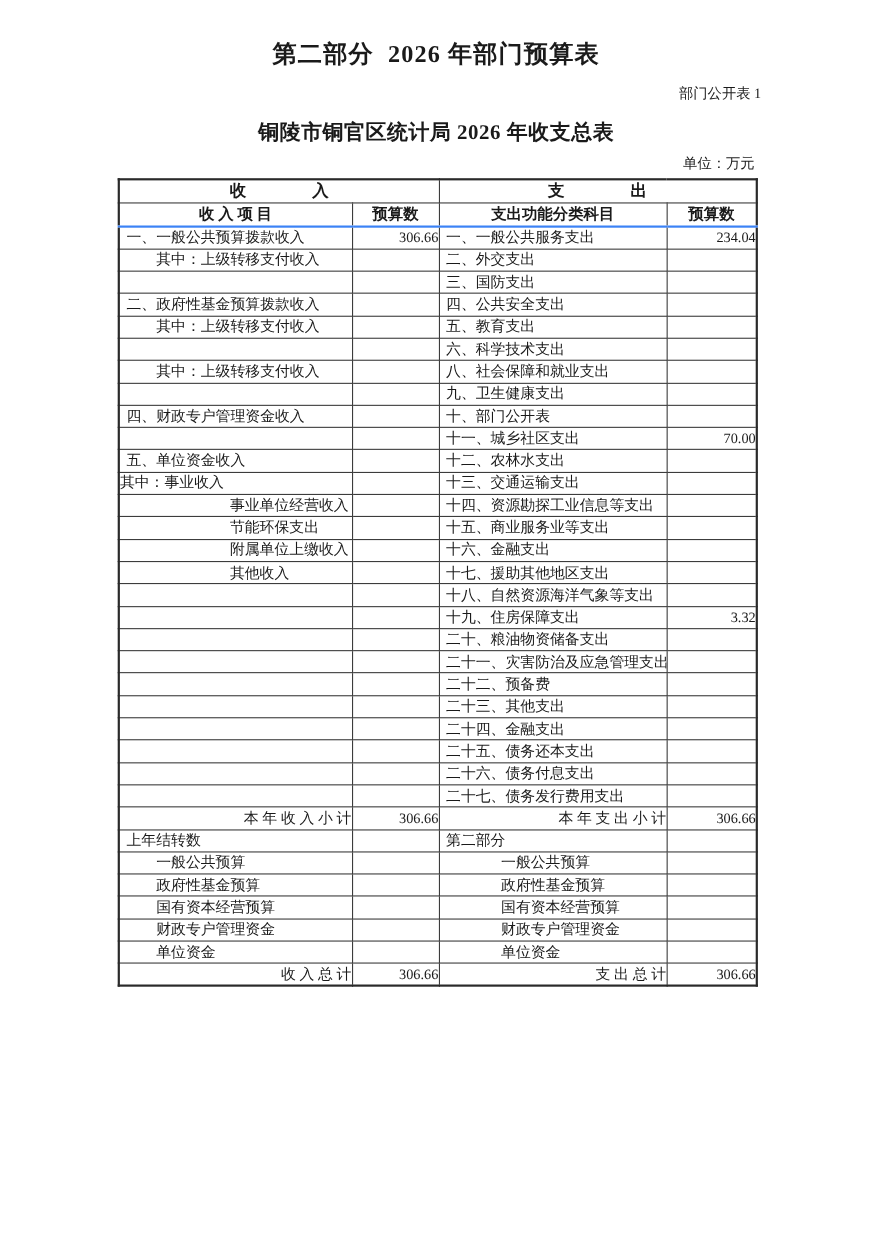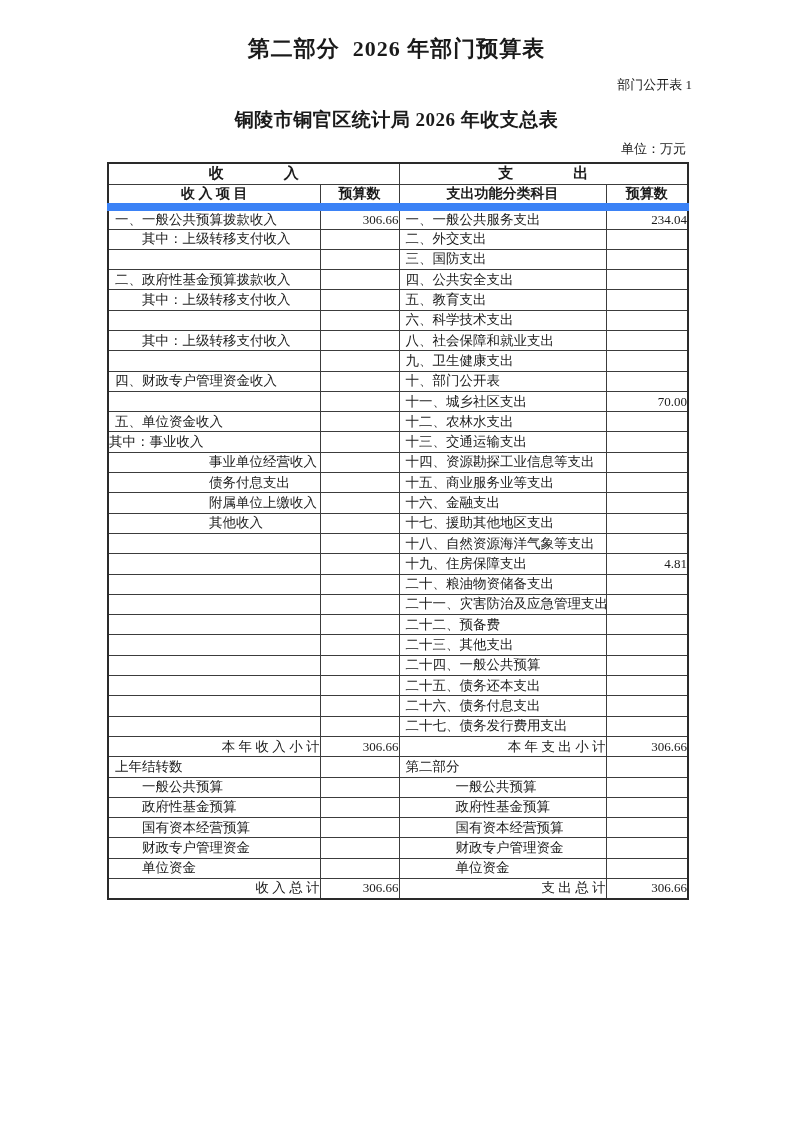--- a/index.html
+++ b/index.html
@@ -43,21 +43,21 @@
     height:20.3px;
     vertical-align:middle;
   }
   tr.group-hdr th {
     height:21px; font-size:15px; font-weight:bold;
     text-align:center; white-space:pre;
   }
   tr.sub-hdr th {
     height:22px; font-size:14px; font-weight:bold;
     text-align:center; white-space:pre;
-    border-bottom:8px solid #3b82f6;
+    border-bottom:2px solid #3b82f6;
   }
   td.lbl { font-size:13.5px; white-space:pre; text-align:left; }
   td.val { font-size:13px; text-align:right; padding-right:3px; white-space:pre; }
   td.c1.ind0 { padding-left:6px; }
   td.c1.ind1 { padding-left:33px; }
   td.c1.ind2 { }
   td.c1.ind3 { padding-left:100px; }
   td.c3.ind0 { padding-left:6px; }
   td.c3.ind1 { padding-left:56px; }
   td.ctr { text-align:right; padding-left:0 !important; }
@@ -173,21 +173,21 @@
           <td class="lbl c3 ind0">十三、交通运输支出</td>
           <td class="val"></td>
         </tr>
         <tr>
           <td class="lbl c1 ind3">事业单位经营收入</td>
           <td class="val"></td>
           <td class="lbl c3 ind0">十四、资源勘探工业信息等支出</td>
           <td class="val"></td>
         </tr>
         <tr>
-          <td class="lbl c1 ind3">债务付息支出</td>
+          <td class="lbl c1 ind3">节能环保支出</td>
           <td class="val"></td>
           <td class="lbl c3 ind0">十五、商业服务业等支出</td>
           <td class="val"></td>
         </tr>
         <tr>
           <td class="lbl c1 ind3">附属单位上缴收入</td>
           <td class="val"></td>
           <td class="lbl c3 ind0">十六、金融支出</td>
           <td class="val"></td>
         </tr>
@@ -200,21 +200,21 @@
         <tr>
           <td class="lbl c1 ind0"></td>
           <td class="val"></td>
           <td class="lbl c3 ind0">十八、自然资源海洋气象等支出</td>
           <td class="val"></td>
         </tr>
         <tr>
           <td class="lbl c1 ind0"></td>
           <td class="val"></td>
           <td class="lbl c3 ind0">十九、住房保障支出</td>
-          <td class="val">4.81</td>
+          <td class="val">3.32</td>
         </tr>
         <tr>
           <td class="lbl c1 ind0"></td>
           <td class="val"></td>
           <td class="lbl c3 ind0">二十、粮油物资储备支出</td>
           <td class="val"></td>
         </tr>
         <tr>
           <td class="lbl c1 ind0"></td>
           <td class="val"></td>
@@ -229,21 +229,21 @@
         </tr>
         <tr>
           <td class="lbl c1 ind0"></td>
           <td class="val"></td>
           <td class="lbl c3 ind0">二十三、其他支出</td>
           <td class="val"></td>
         </tr>
         <tr>
           <td class="lbl c1 ind0"></td>
           <td class="val"></td>
-          <td class="lbl c3 ind0">二十四、一般公共预算</td>
+          <td class="lbl c3 ind0">二十四、金融支出</td>
           <td class="val"></td>
         </tr>
         <tr>
           <td class="lbl c1 ind0"></td>
           <td class="val"></td>
           <td class="lbl c3 ind0">二十五、债务还本支出</td>
           <td class="val"></td>
         </tr>
         <tr>
           <td class="lbl c1 ind0"></td>

